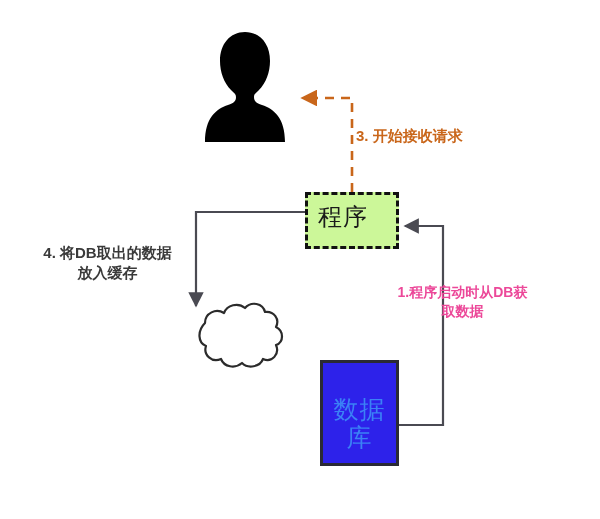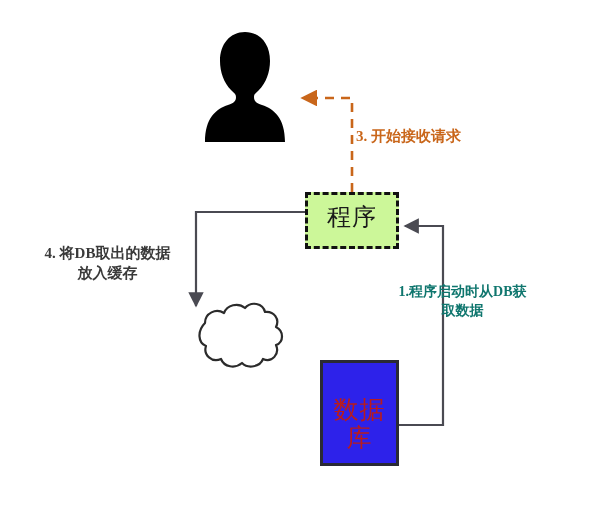--- a/index.html
+++ b/index.html
@@ -38,21 +38,21 @@
     position: absolute;
     left: 305px;
     top: 192px;
     width: 94px;
     height: 57px;
     background: #ccf799;
     border: 3px dashed #111111;
     box-sizing: border-box;
   }
   #program-label {
-    left: 305px;
+    left: 296px;
     top: 192px;
     width: 94px;
     height: 51px;
     font-size: 24px;
     color: #1a1a1a;
     letter-spacing: 1px;
   }
   
   #database-box {
     position: absolute;
@@ -64,40 +64,39 @@
     border: 3px solid #2a2a35;
     box-sizing: border-box;
   }
   #database-label {
     left: 320px;
     top: 360px;
     width: 79px;
     height: 126px;
     flex-direction: column;
     font-size: 25px;
-    color: #b91c1c;
+    color: #3b82f6;
     letter-spacing: 1px;
   }
   
   #cache-label {
     left: 186px;
     top: 312px;
     width: 84px;
     height: 54px;
     font-size: 20px;
     color: #1a1a1a;
   }
   
   .annotation {
     position: absolute;
     text-align: center;
     font-weight: bold;
     line-height: 1.35;
     white-space: pre-line;
-    font-family: Liberation Serif, serif;
   }
   #note-3 {
     left: 356px;
     top: 126px;
     width: 190px;
     font-size: 15px;
     color: #c9661a;
     text-align: left;
   }
   #note-2 {
@@ -105,21 +104,21 @@
     top: 243px;
     width: 175px;
     font-size: 15px;
     color: #3a3a3a;
   }
   #note-1 {
     left: 380px;
     top: 283px;
     width: 165px;
     font-size: 14px;
-    color: #0f766e;
+    color: #ec4899;
   }
 </style>
 </head>
 <body>
 
 <div id="canvas">
 
   <svg id="diagram-svg" viewBox="0 0 600 519" xmlns="http://www.w3.org/2000/svg">
 
     <defs>

